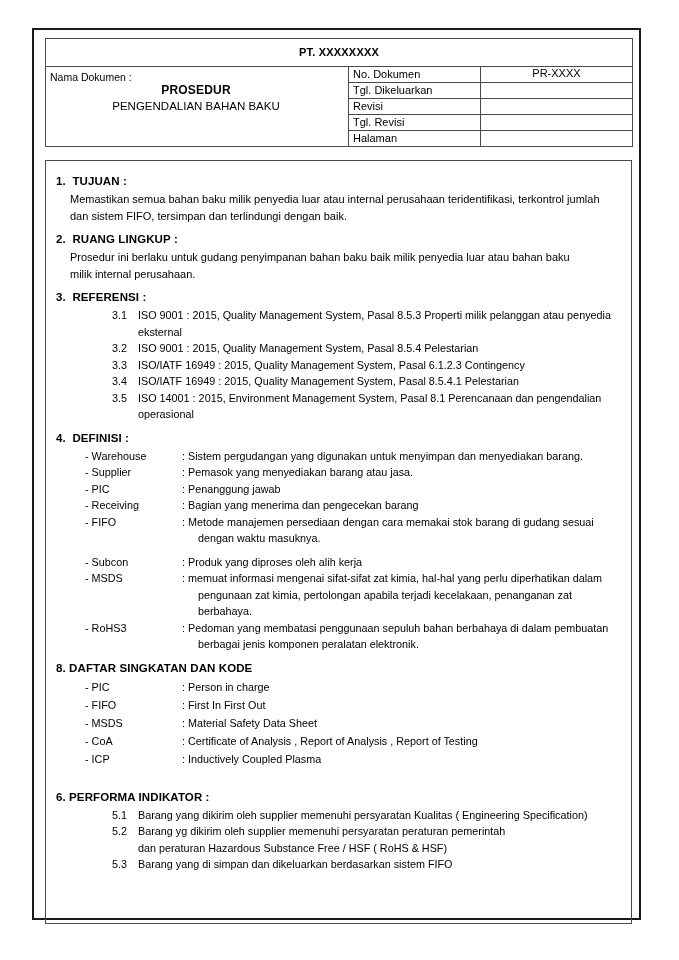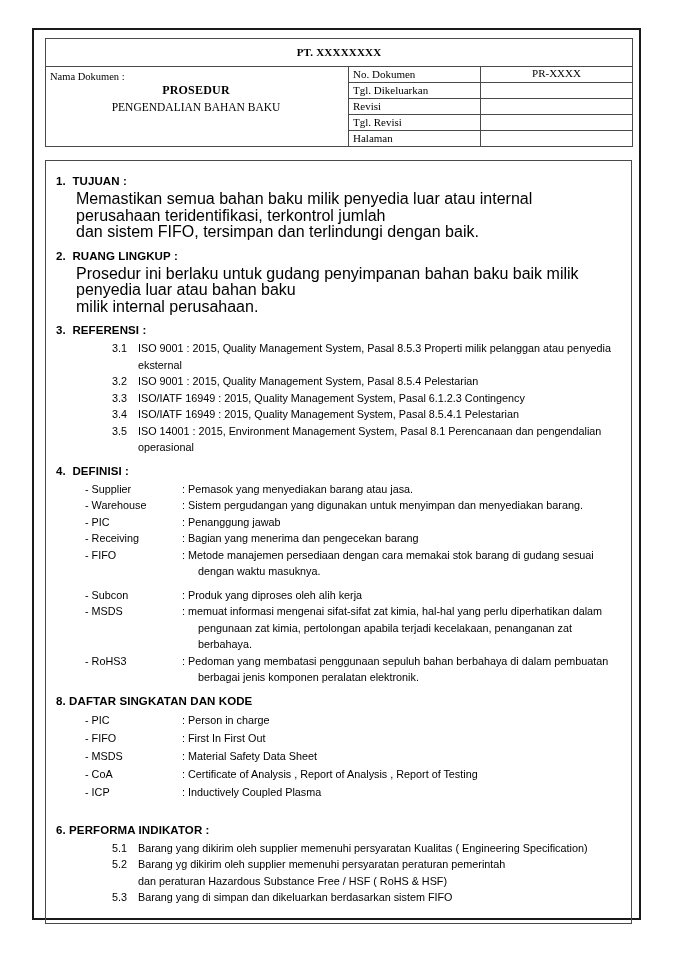--- a/index.html
+++ b/index.html
@@ -21,21 +21,20 @@
     position:absolute;
     left:45px;top:38px;
     width:587px;
   }
 
   
   table.hdr{
     border-collapse:collapse;
     width:587px;
     table-layout:fixed;
-    font-family:Liberation Serif, serif;
   }
   table.hdr td{
     border:1px solid #4a4a4a;
     padding:0;
     vertical-align:top;
     font-size:11px;
   }
   .company-cell{
     text-align:center;
     font-weight:bold;
@@ -93,23 +92,23 @@
   }
   .sec{ margin-bottom:9px; }
   .sec-head{
     font-size:11.5px;
     font-weight:bold;
     letter-spacing:.1px;
     margin-bottom:4px;
     white-space:pre;
   }
   .para{
-    font-size:16px;
+    font-size:11px;
     line-height:16.5px;
-    margin-left:20px;
+    margin-left:14px;
   }
   
   .numlist{ margin-left:56px; }
   .numrow{
     display:flex;
     font-size:10.8px;
     line-height:16.5px;
   }
   .numrow .num{
     width:26px;
@@ -223,26 +222,26 @@
           <span class="num">3.5</span>
           <span class="txt">ISO 14001 : 2015, Environment Management System, Pasal 8.1 Perencanaan dan pengendalian operasional</span>
         </div>
       </div>
     </div>
 
     <div class="sec">
       <div class="sec-head">4.  DEFINISI :</div>
       <div class="deflist">
         <div class="defrow">
+          <span class="term">- Warehouse</span>
+          <span class="desc">: Sistem pergudangan yang digunakan untuk menyimpan dan menyediakan barang.</span>
+        </div>
+        <div class="defrow">
           <span class="term">- Supplier</span>
           <span class="desc">: Pemasok yang menyediakan barang atau jasa.</span>
-        </div>
-        <div class="defrow">
-          <span class="term">- Warehouse</span>
-          <span class="desc">: Sistem pergudangan yang digunakan untuk menyimpan dan menyediakan barang.</span>
         </div>
         <div class="defrow">
           <span class="term">- PIC</span>
           <span class="desc">: Penanggung jawab</span>
         </div>
         <div class="defrow">
           <span class="term">- Receiving</span>
           <span class="desc">: Bagian yang menerima dan pengecekan barang</span>
         </div>
         <div class="defrow">

